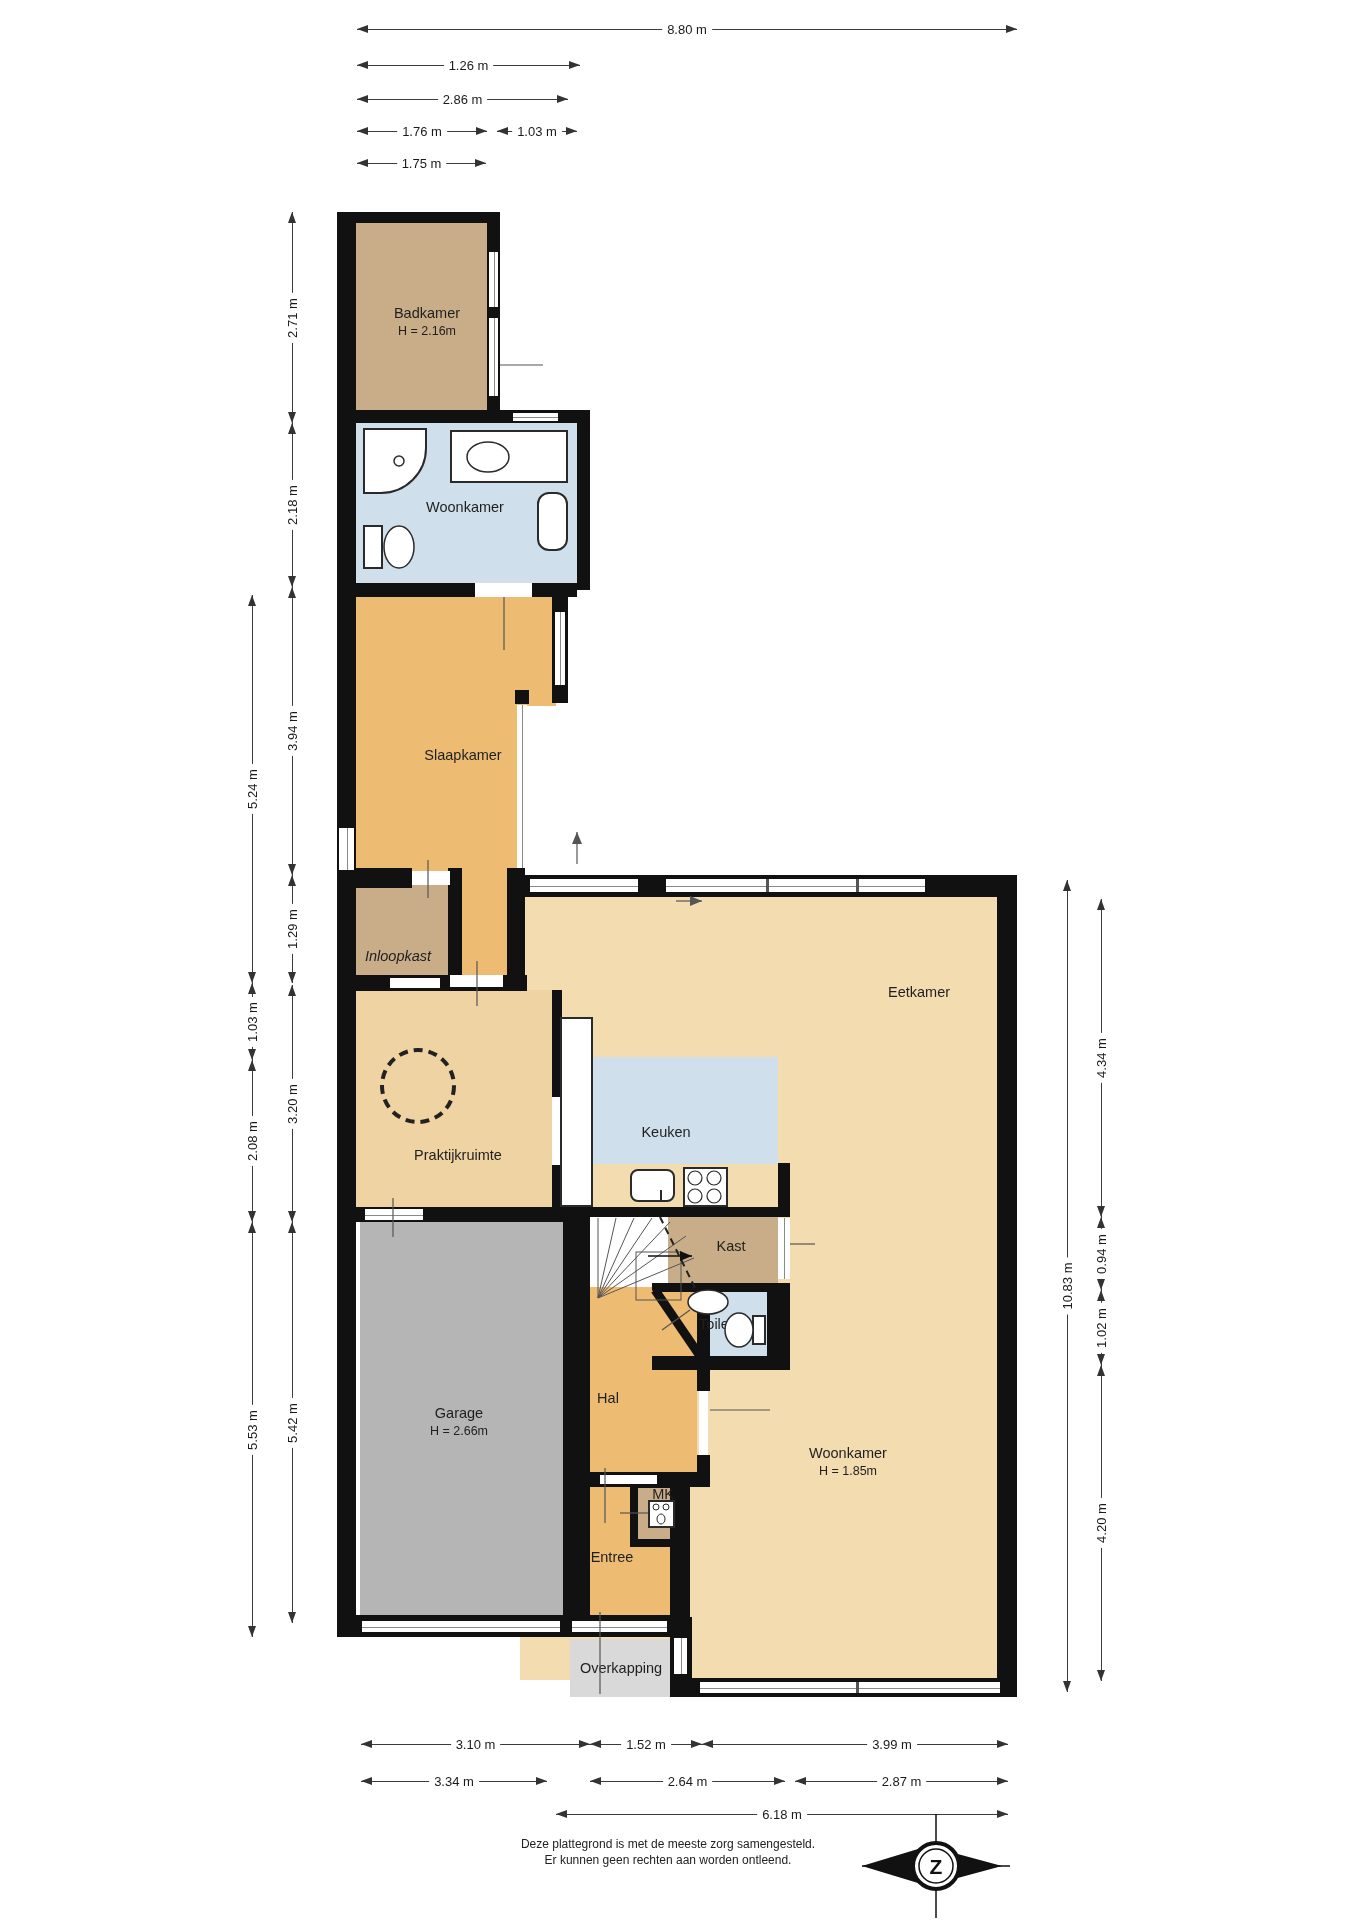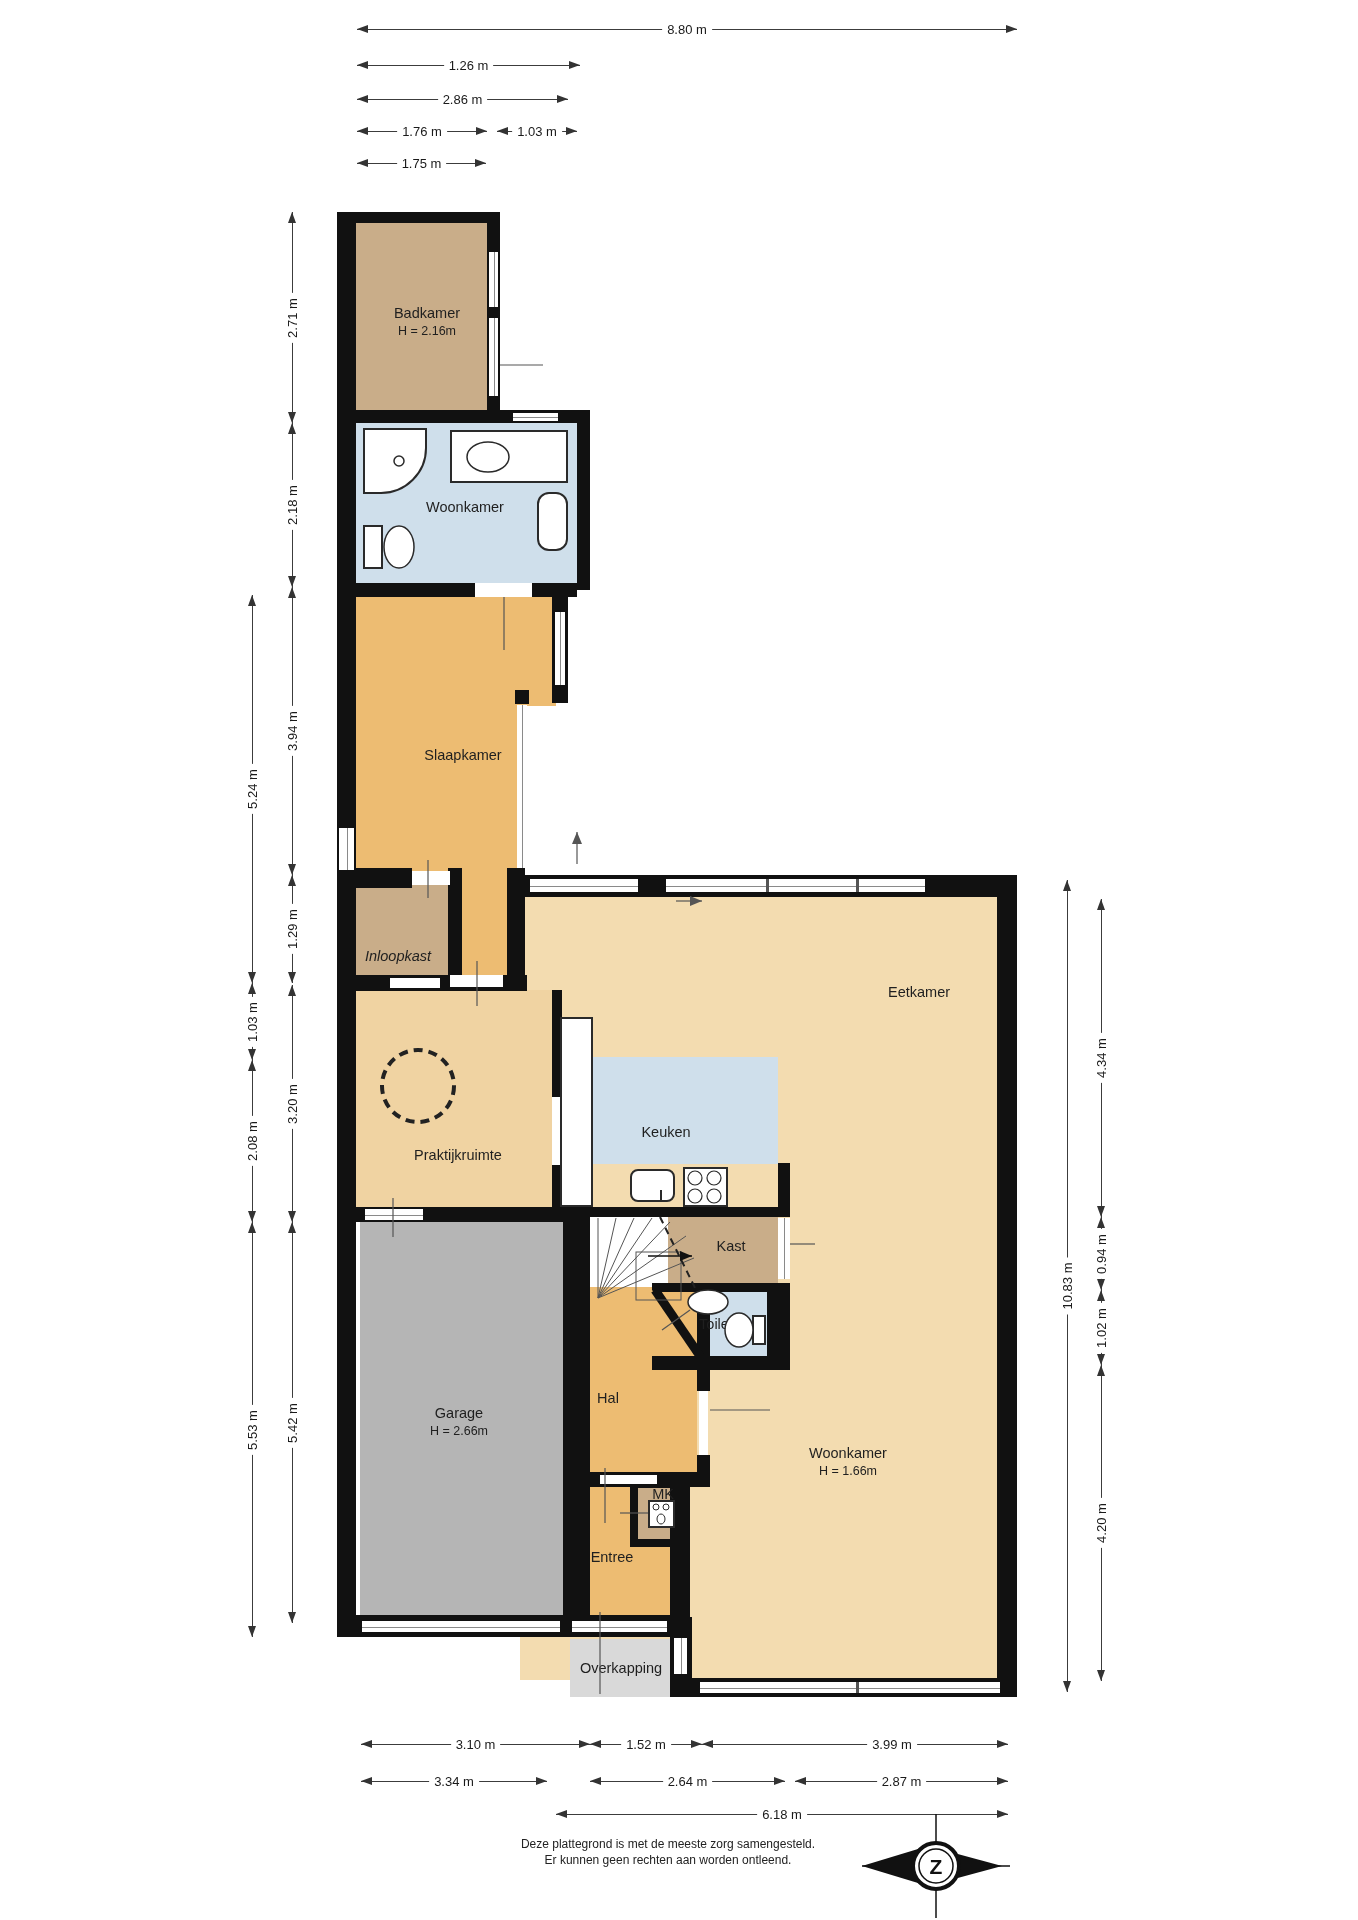--- a/index.html
+++ b/index.html
@@ -175,21 +175,21 @@
     </div>
     <div class="room-label" style="left: 608px; top: 1398px;">
       <div>Hal</div>
     </div>
     <div class="room-label" style="left: 459px; top: 1422px;">
       <div>Garage</div>
       <div class="sub">H = 2.66m</div>
     </div>
     <div class="room-label" style="left: 848px; top: 1462px;">
       <div>Woonkamer</div>
-      <div class="sub">H = 1.66m</div>
+      <div class="sub">H = 1.85m</div>
     </div>
     <div class="room-label" style="left: 663px; top: 1494px;">
       <div>MK</div>
     </div>
     <div class="room-label" style="left: 612px; top: 1557px;">
       <div>Entree</div>
     </div>
     <div class="room-label" style="left: 621px; top: 1668px;">
       <div>Overkapping</div>
     </div>

